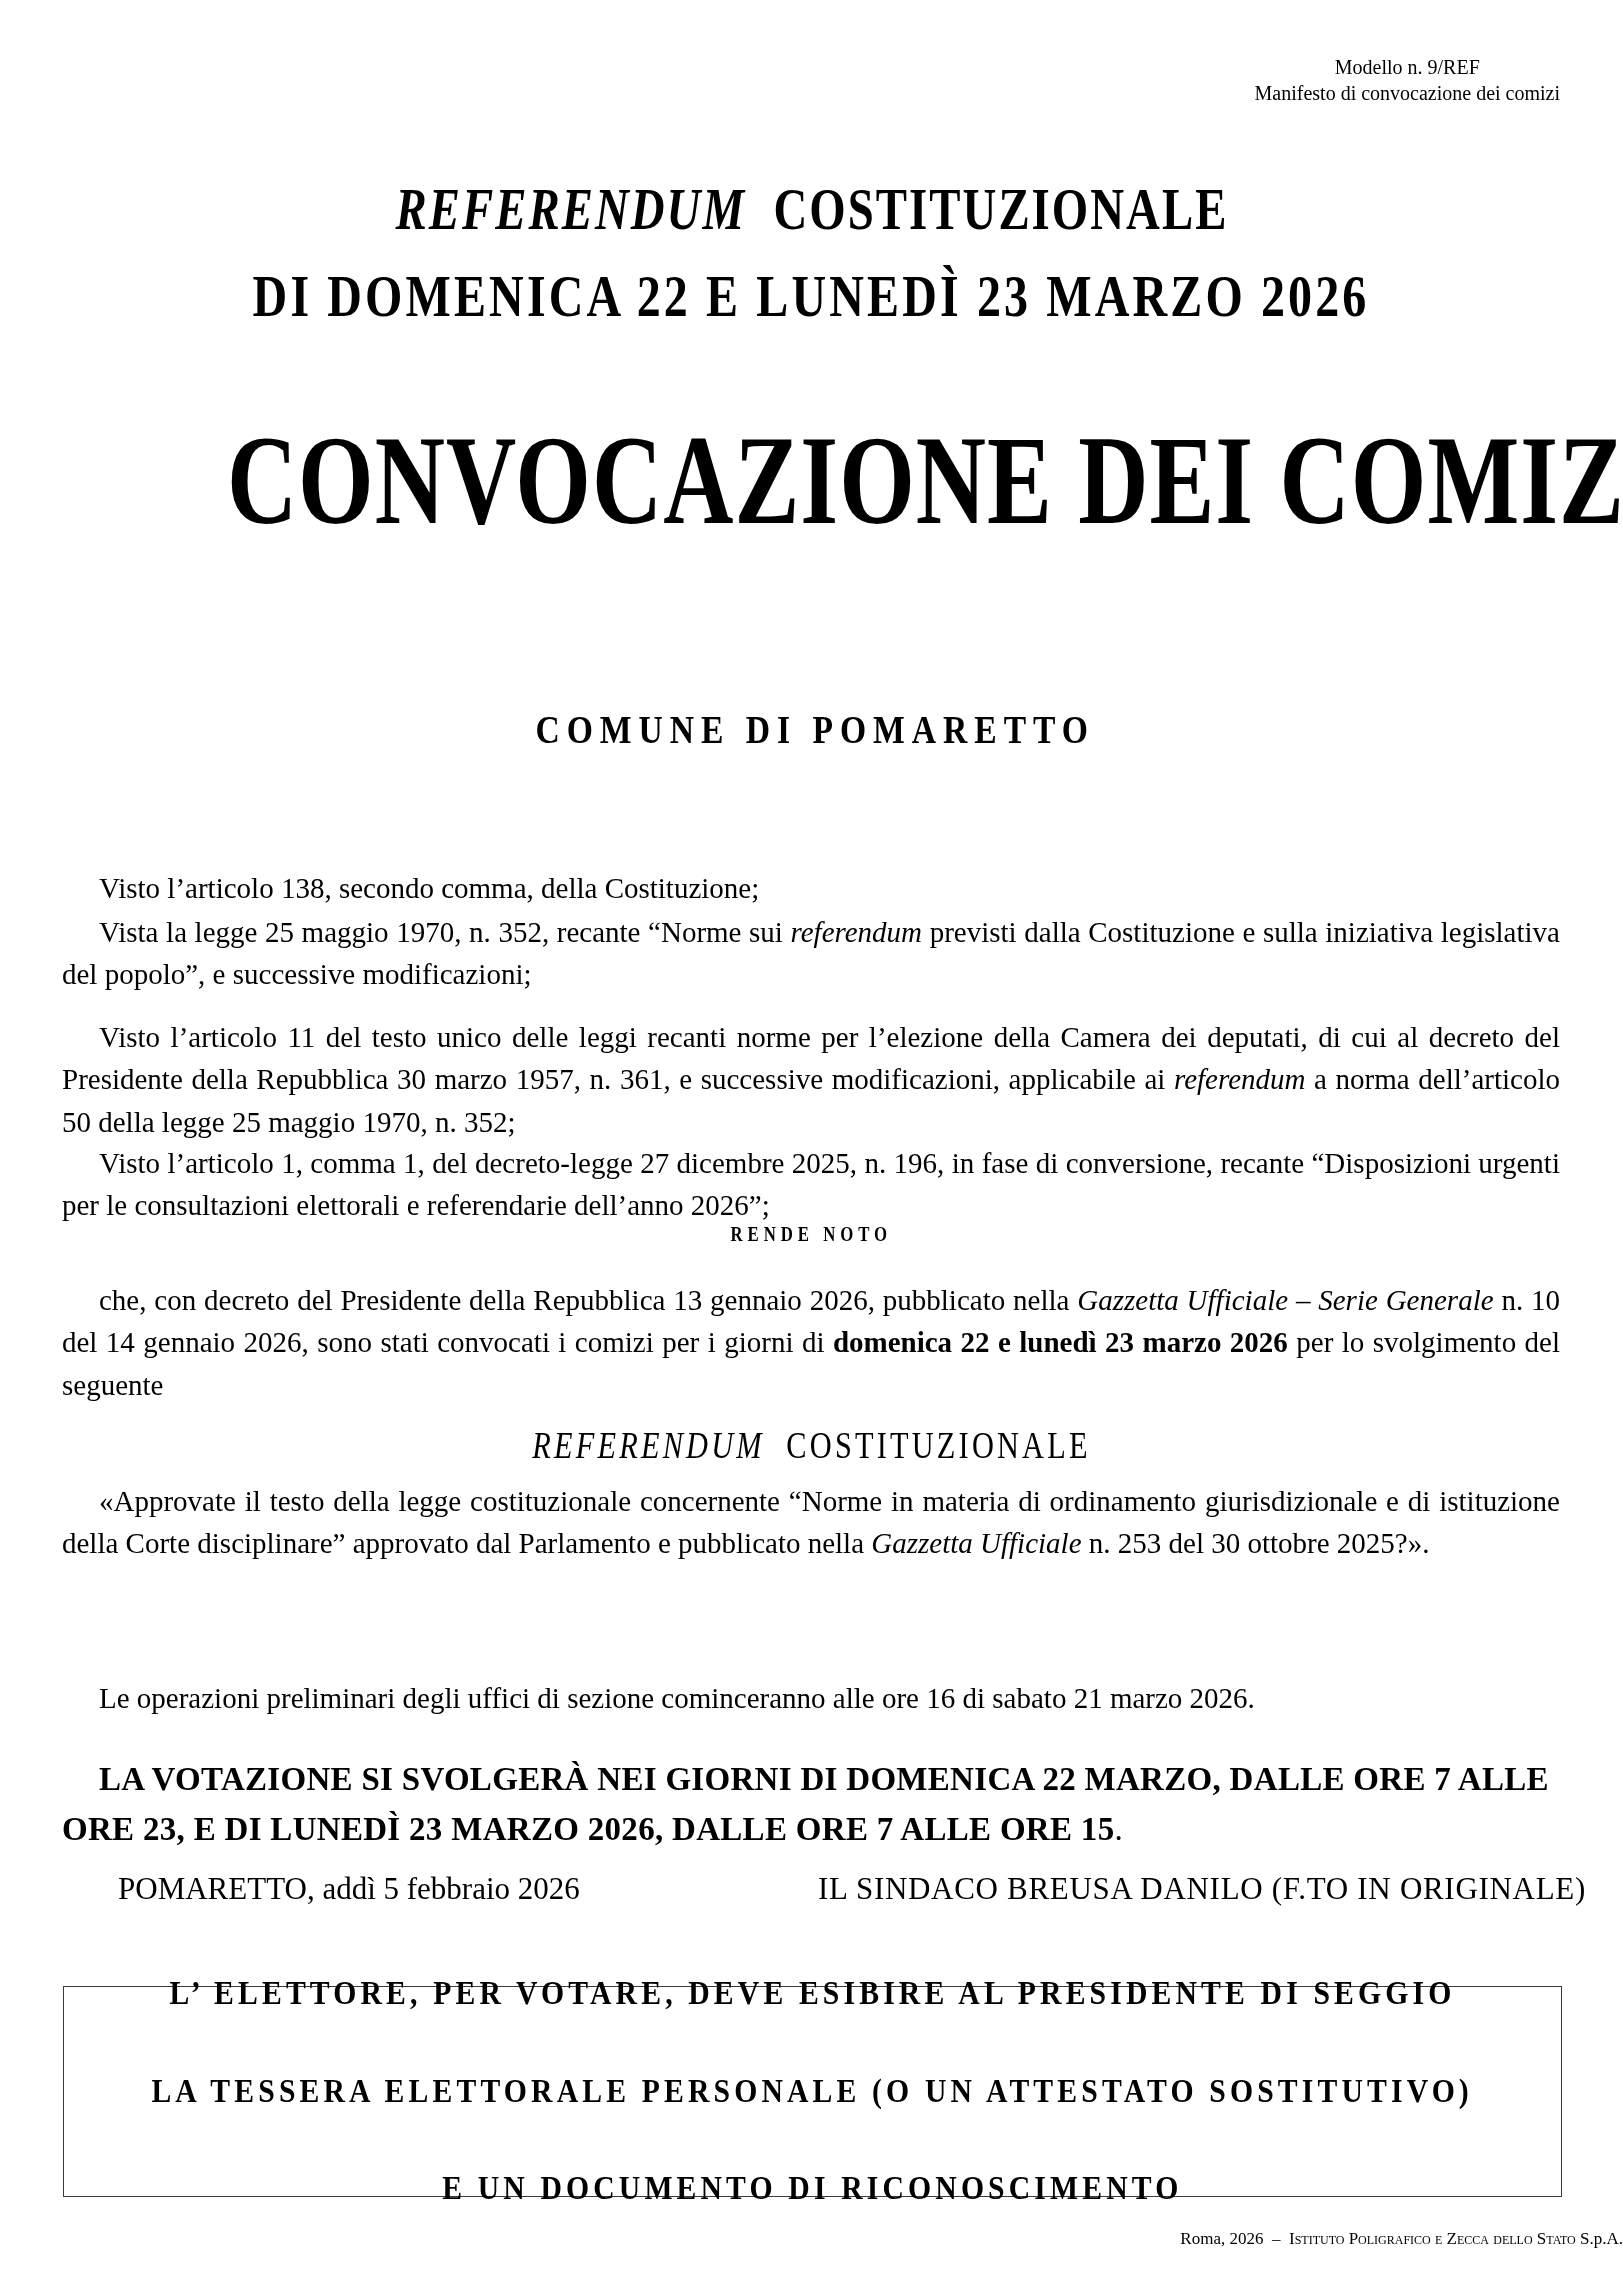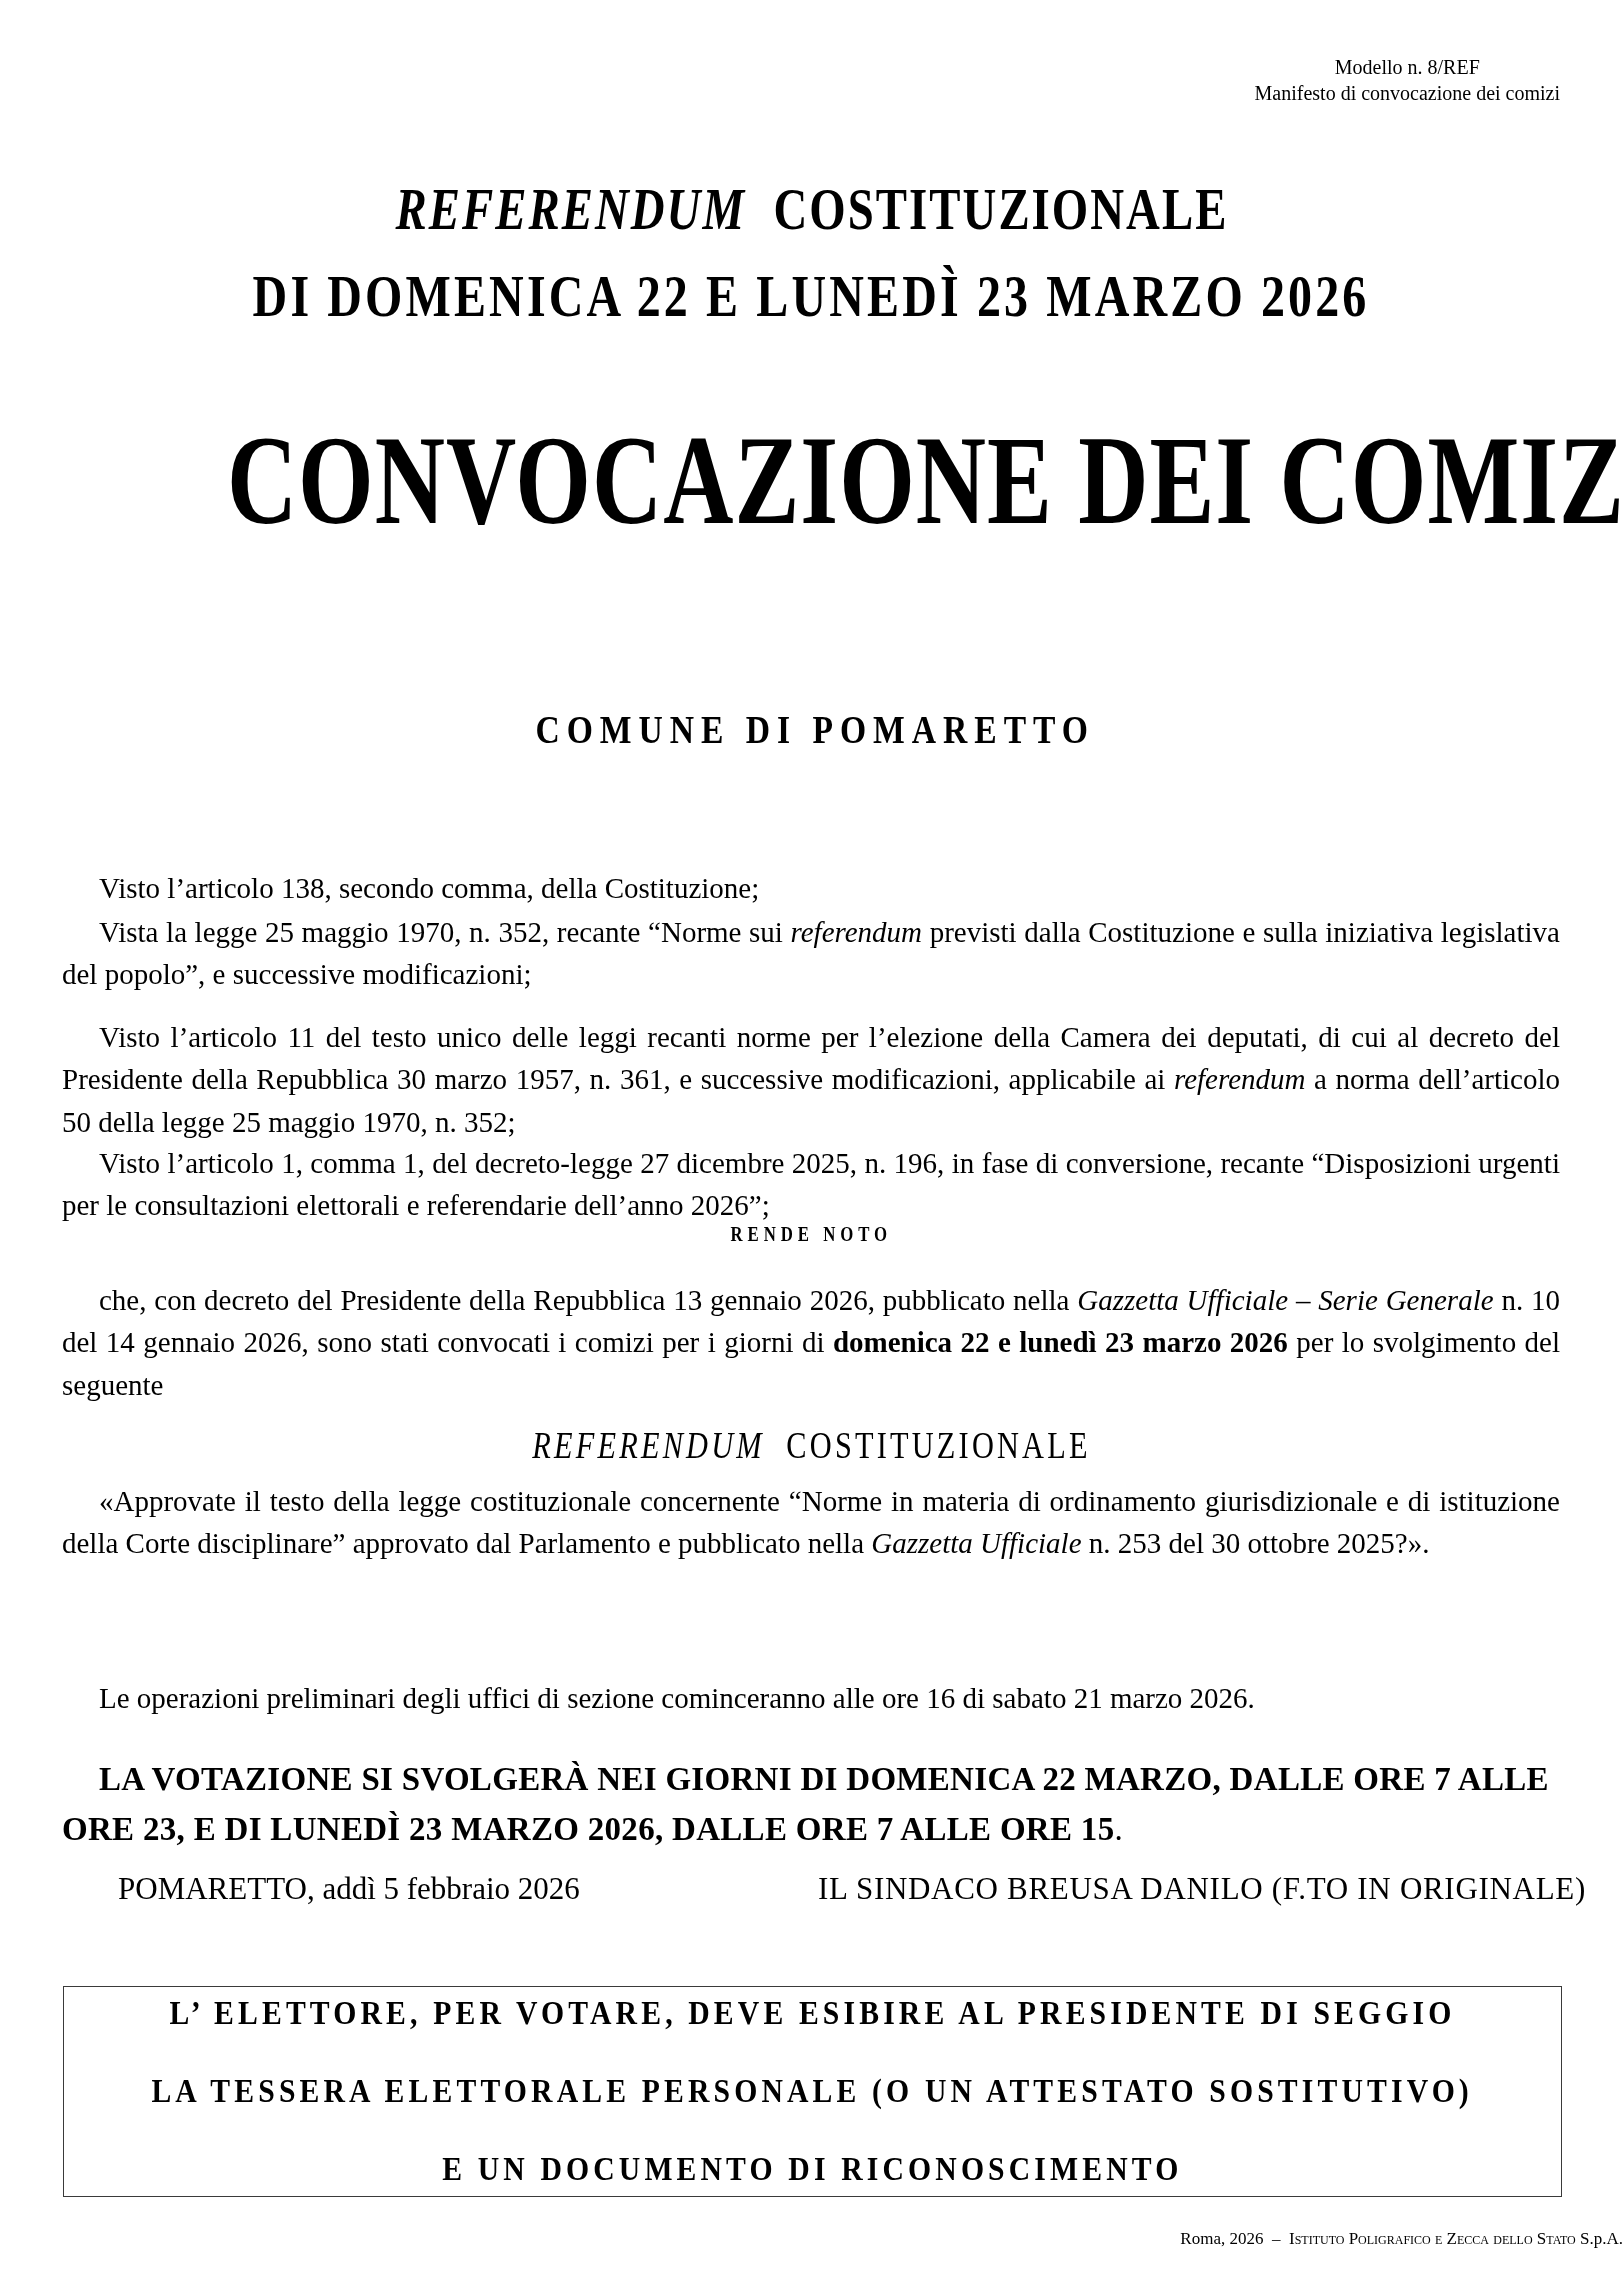--- a/index.html
+++ b/index.html
@@ -227,21 +227,22 @@
     position: absolute;
     left: 63px;
     top: 1986px;
     width: 1499px;
     height: 211px;
     border: 1.3px solid #3a3a3a;
     box-sizing: border-box;
     display: flex;
     flex-direction: column;
     align-items: center;
-    justify-content: space-between;
+    justify-content: center;
+    gap: 44px;
   }
   .notice-line {
     text-align: center;
     font-size: 33px;
     font-weight: bold;
     letter-spacing: 4.6px;
     line-height: 1.62;
     white-space: nowrap;
   }
   .notice-line .cond {
@@ -263,21 +264,21 @@
   .footer .smallcaps {
     font-variant: small-caps;
   }
 </style>
 </head>
 <body>
 
 <div class="page">
 
   <div class="model-ref">
-    <div>Modello n. 8/REF</div>
+    <div>Modello n. 9/REF</div>
     <div>Manifesto di convocazione dei comizi</div>
   </div>
 
   <div class="display title-1">
     <span class="cond">
       <span class="it">REFERENDUM</span><span>&nbsp;&nbsp;</span><span>COSTITUZIONALE</span>
     </span>
   </div>
 
   <div class="display title-2">

